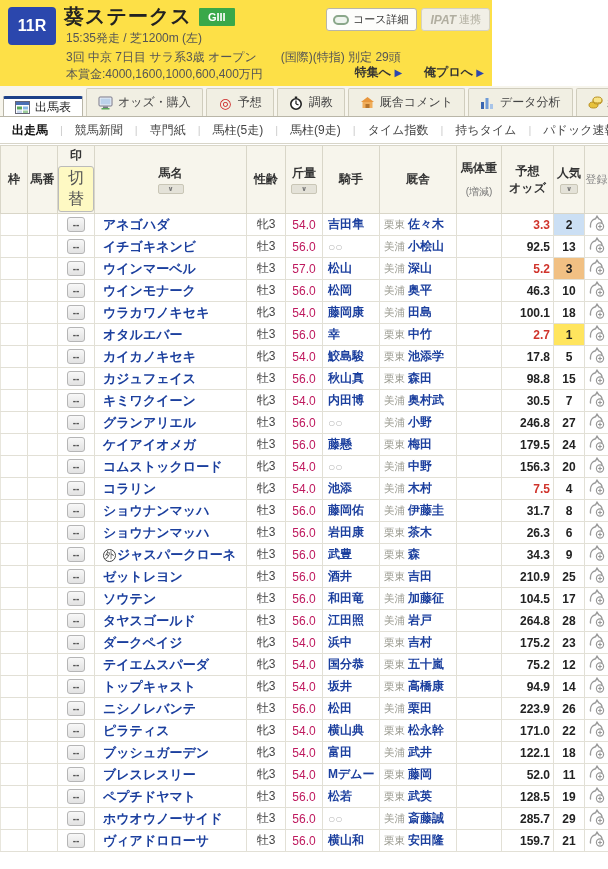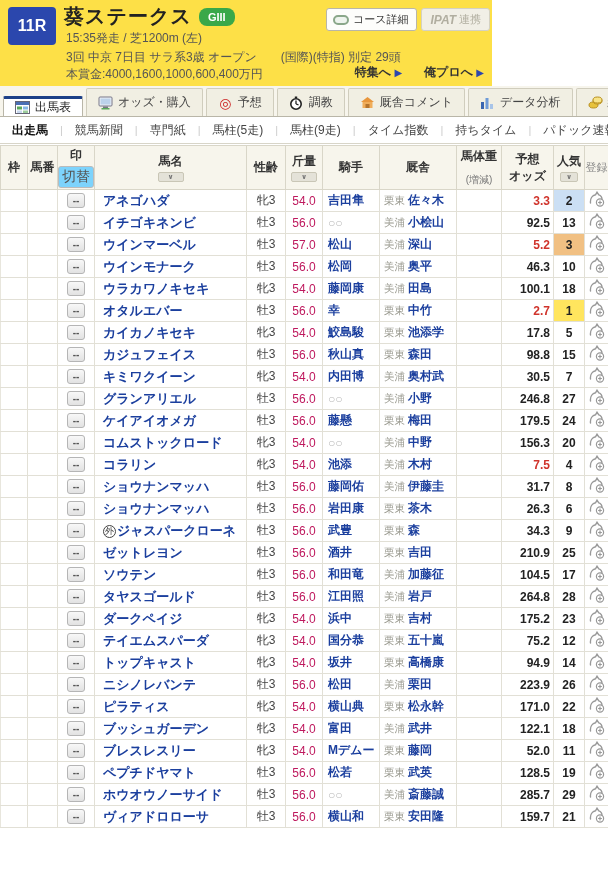--- a/index.html
+++ b/index.html
@@ -13,21 +13,21 @@
   .race-head { position:relative; width:492px; height:86px; background:#fde047; }
   .rnum {
     position:absolute; left:8px; top:7px; width:48px; height:38px;
     background:#2b47ad; color:#fff; font-weight:bold; font-size:16px;
     border-radius:4px; display:flex; align-items:center; justify-content:center;
   }
   .race-title-row { position:absolute; left:64px; top:3px; display:flex; align-items:center; gap:7px; }
   .race-title { font-size:20px; font-weight:bold; color:#222; letter-spacing:1px; }
   .grade-badge {
     background:#39a849; color:#fff; font-weight:bold; font-size:11px;
-    border-radius:8px; padding:2px 9px; line-height:14px;
+    border-radius:1px; padding:2px 9px; line-height:14px;
   }
   .race-info1 { position:absolute; left:66px; top:30px; color:#555; font-size:12px; }
   .race-info2 { position:absolute; left:66px; top:49px; color:#555; font-size:12px; }
   .race-prize { position:absolute; left:66px; top:66px; color:#555; font-size:12px; }
   .head-btns { position:absolute; right:2px; top:8px; display:flex; gap:4px; }
   .btn-course {
     background:#fdfdfb; border:1px solid #b9b6a8; border-radius:3px;
     font-size:11px; color:#333; padding:3px 8px 3px 6px; display:flex; align-items:center; gap:4px;
     cursor:pointer;
   }
@@ -83,21 +83,21 @@
   col.c-waku{width:27px} col.c-num{width:30px} col.c-mark{width:37px}
   col.c-name{width:152px} col.c-sex{width:39px} col.c-wt{width:37px}
   col.c-jockey{width:57px} col.c-stable{width:77px} col.c-bw{width:45px}
   col.c-odds{width:52px} col.c-pop{width:31px} col.c-reg{width:24px}
   .hstack { display:flex; flex-direction:column; align-items:center; gap:2px; }
   .sort-btn {
     width:26px; height:10px; background:#e4e2d8; border:1px solid #c9c6b6; border-radius:2px;
     font-size:7px; color:#777; line-height:8px; text-align:center; cursor:pointer;
   }
   .toggle-btn {
-    background:#7dd3fc; border:1px solid #bbb; border-radius:3px; font-size:14px; color:#555;
+    background:#fef9c3; border:1px solid #bbb; border-radius:3px; font-size:16px; color:#555;
     padding:1px 3px; cursor:pointer;font-family:Liberation Serif, serif;
   }
   .th-sub { font-size:10px; color:#777; font-weight:normal; }
   .th-reg { font-weight:normal; color:#888; font-size:11px; }
   .mark-btn {
     display:inline-block; background:linear-gradient(#f8f8f8,#e2e2e2);
     border:1px solid #b5b5b5; border-radius:3px; color:#555; font-weight:bold;
     font-size:10px; line-height:13px; padding:0 5px; cursor:pointer;
   }
   td.c-mark { text-align:center; }

